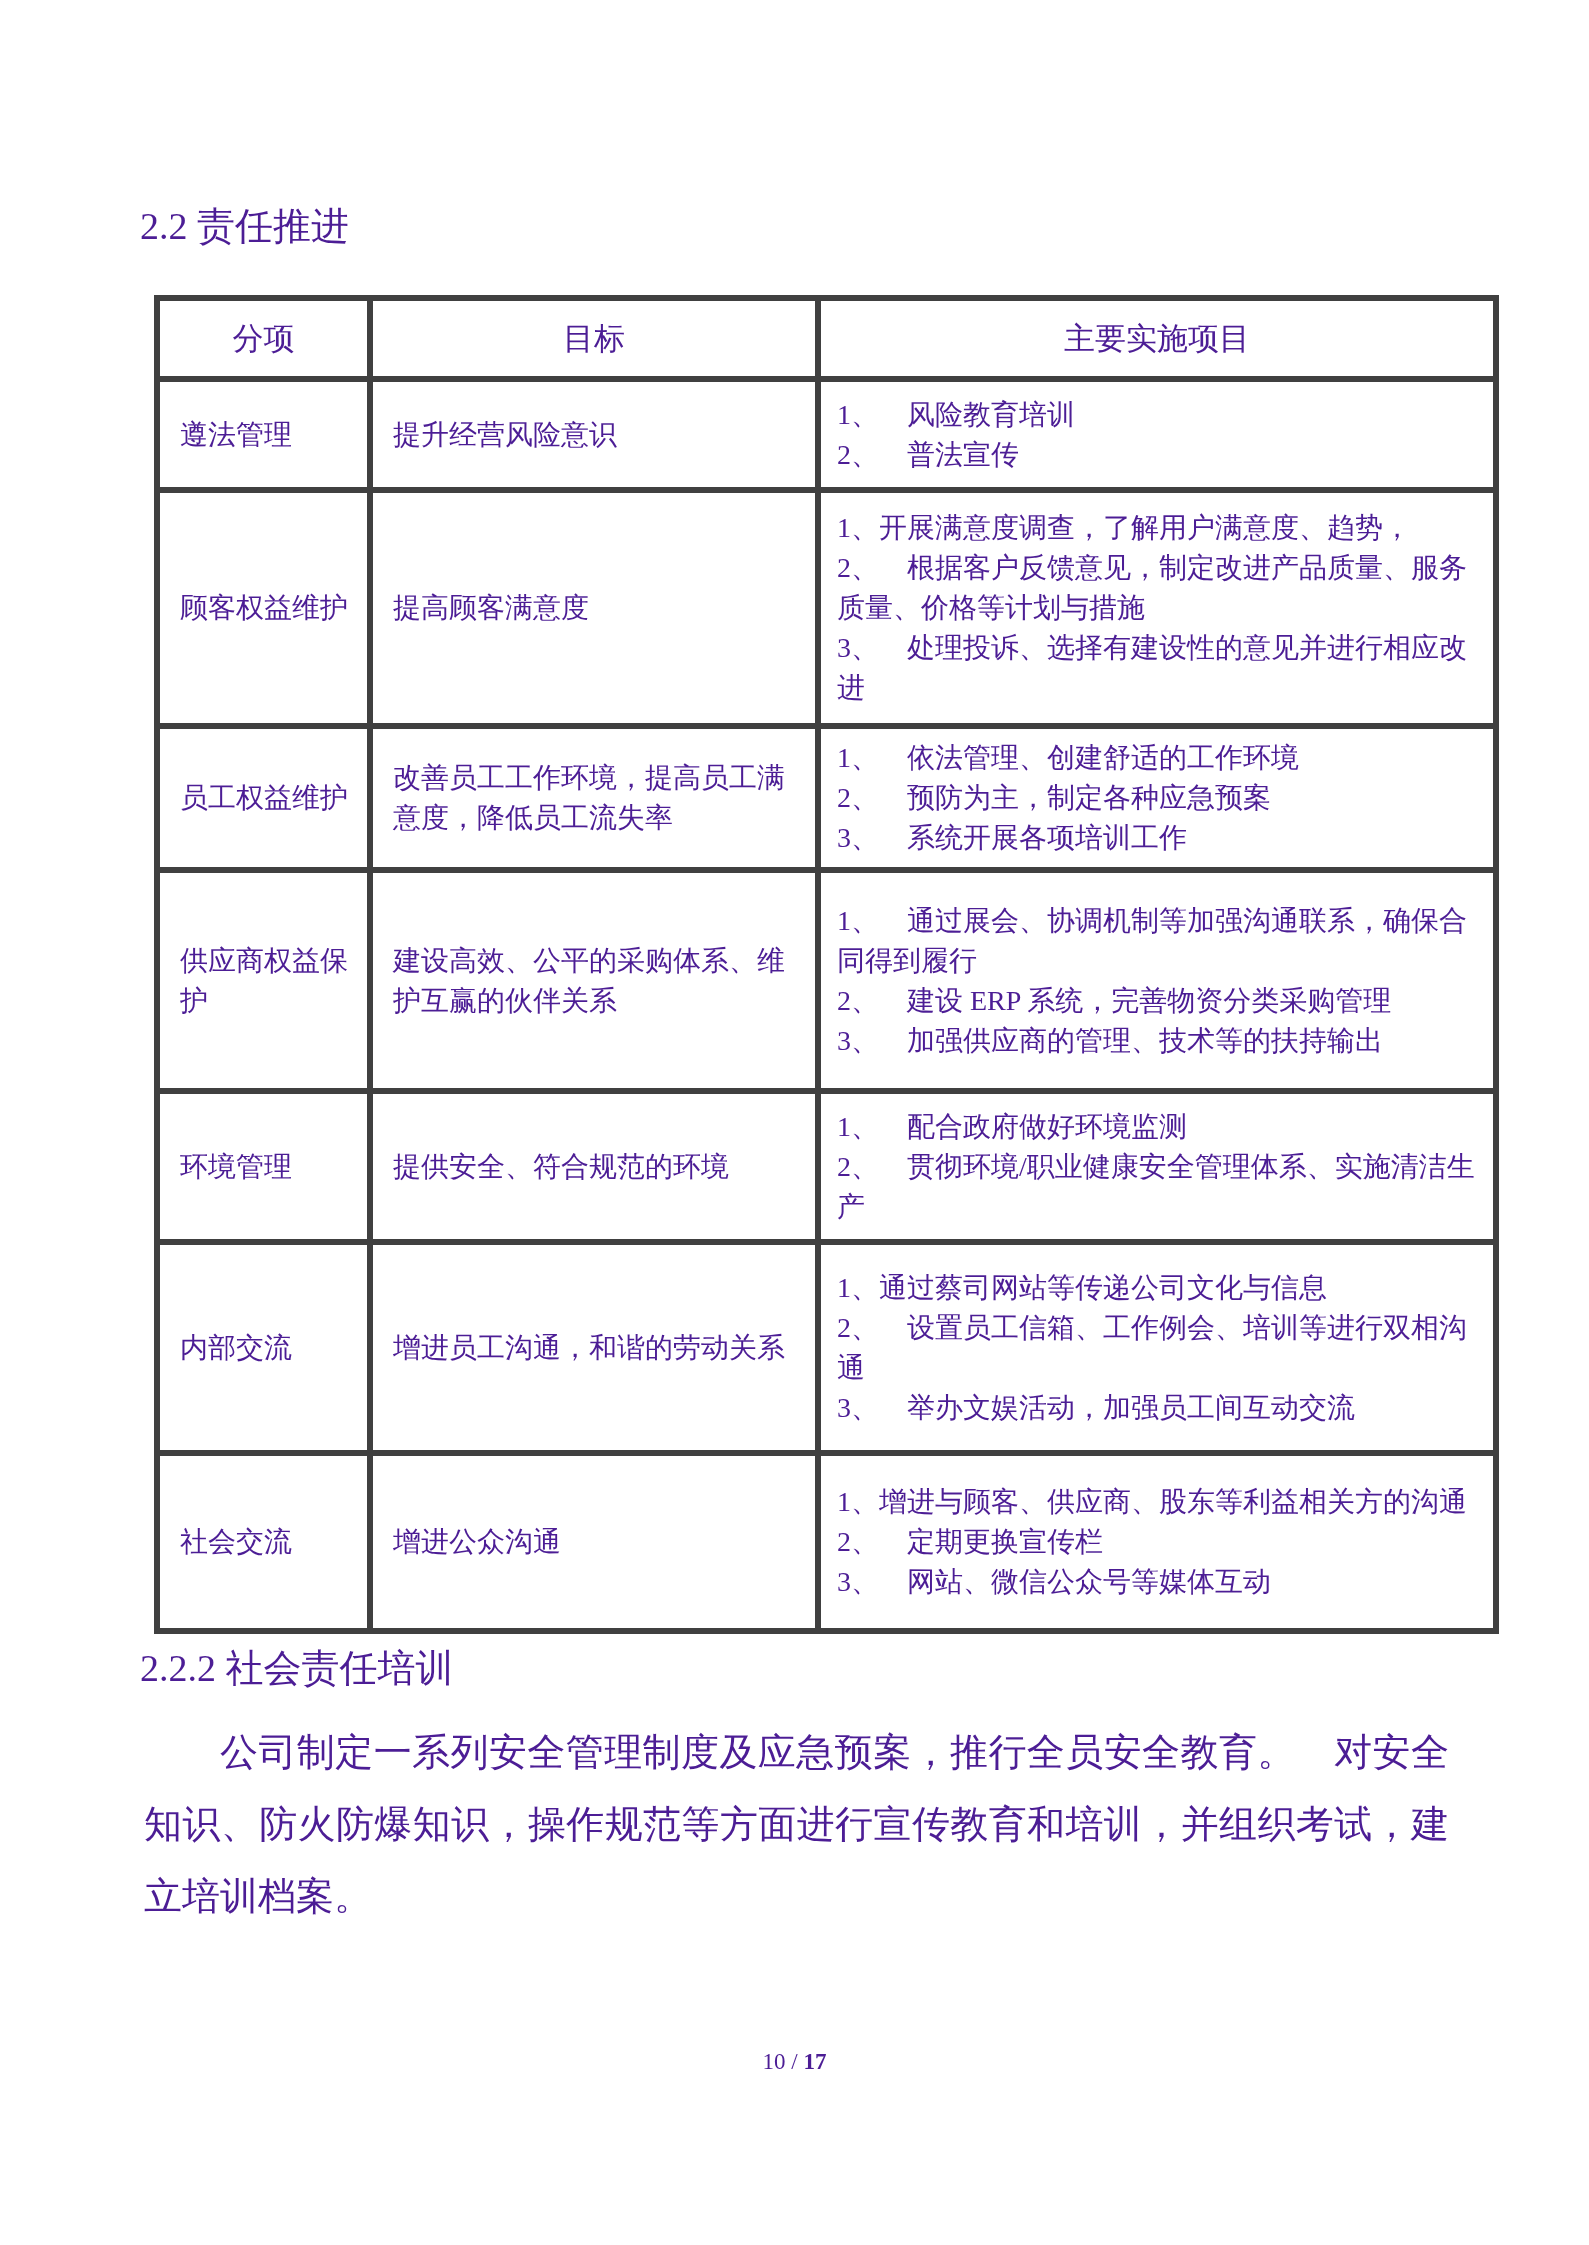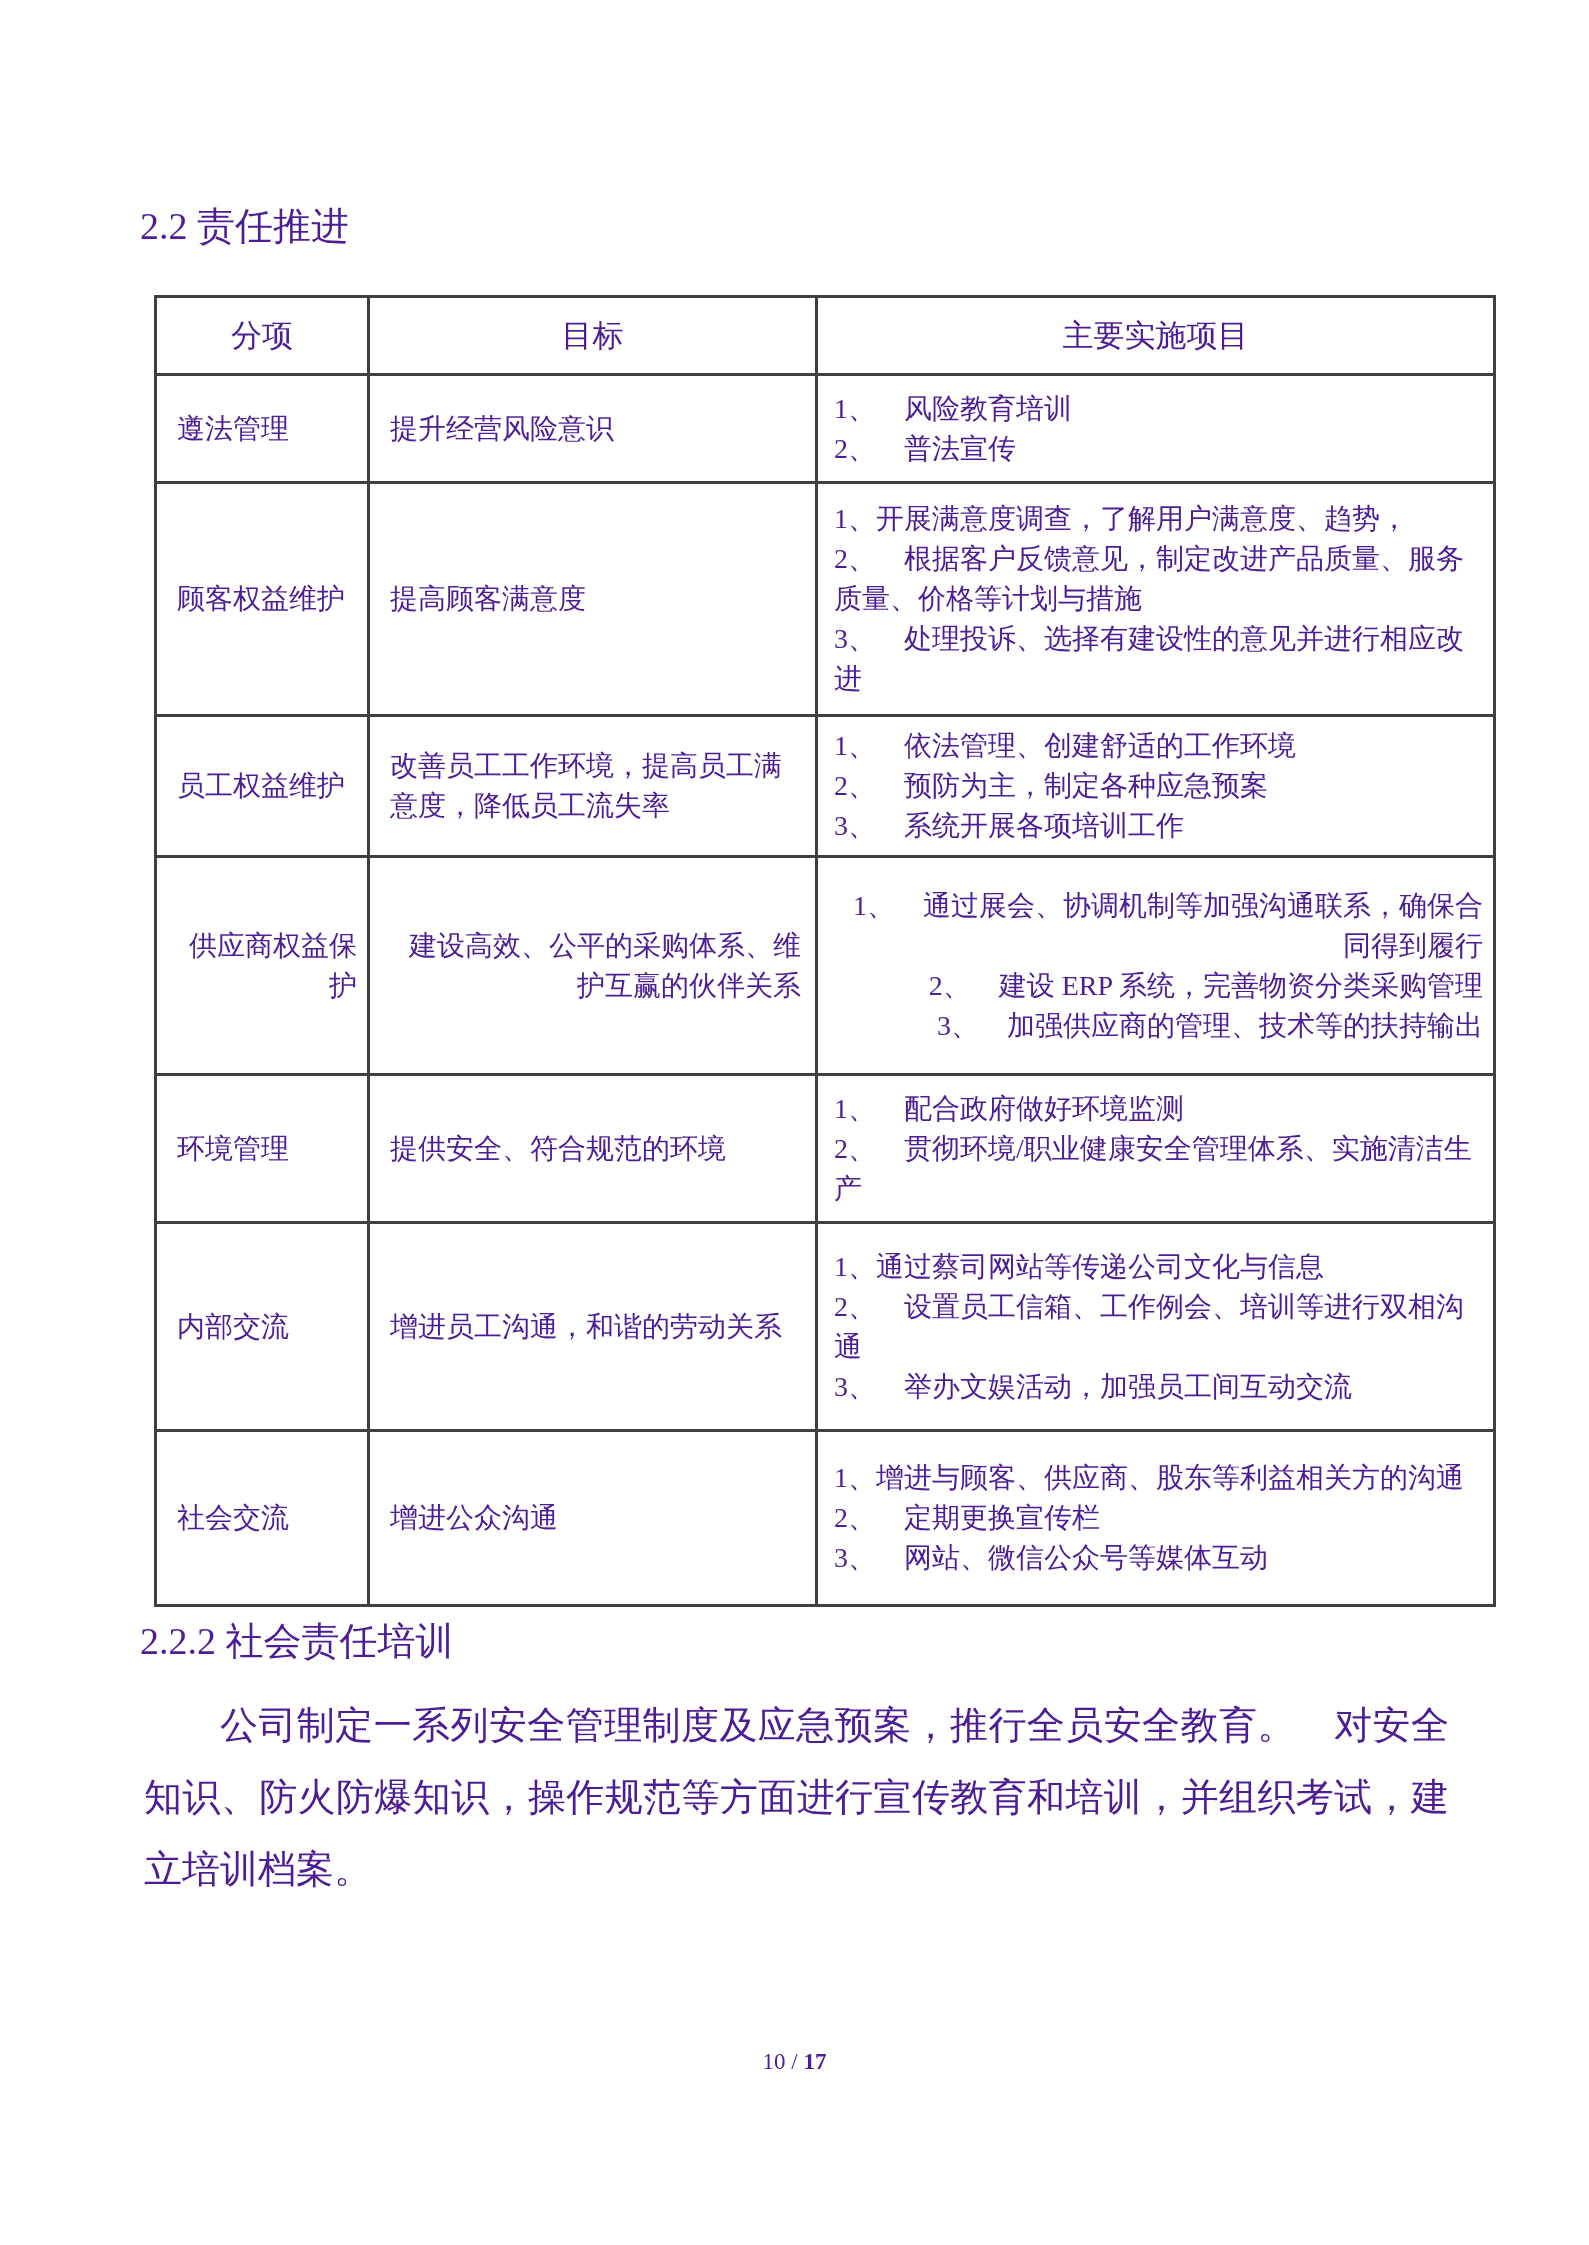--- a/index.html
+++ b/index.html
@@ -18,34 +18,34 @@
   table.csr {
     border-collapse:collapse;
     table-layout:fixed;
     width:1339px;
     margin:48px 0 0 14px;
   }
   table.csr col.c1 { width:213px; }
   table.csr col.c2 { width:448px; }
   table.csr col.c3 { width:678px; }
   table.csr th, table.csr td {
-    border:3px solid #404040;
+    border:6px solid #404040;
     vertical-align:middle;
     font-weight:400;
     word-break:break-all;
   }
   table.csr th { font-size:31px; text-align:center; height:73px; }
   td.cat   { font-size:28px; line-height:40px; padding:6px 10px 6px 20px; }
   td.goal  { font-size:28px; line-height:40px; padding:6px 14px 6px 20px; }
   td.items { font-size:28px; line-height:40px; padding:6px 10px 6px 16px; }
   td.items .item { margin:0; }
   tr.r1 td { height:93px;  }
   tr.r2 td { height:218px; }
   tr.r3 td { height:126px; }
-  tr.r4 td { height:203px;text-align:right; }
+  tr.r4 td { height:203px; }
   tr.r5 td { height:94px;  }
   tr.r6 td { height:133px; }
   tr.r7 td { height:193px; }
   tr.r8 td { height:160px; }
   .para {
     margin:26px 0 0 4px;
     font-size:38px;
     line-height:72px;
     text-indent:76px;
     text-align:justify;

